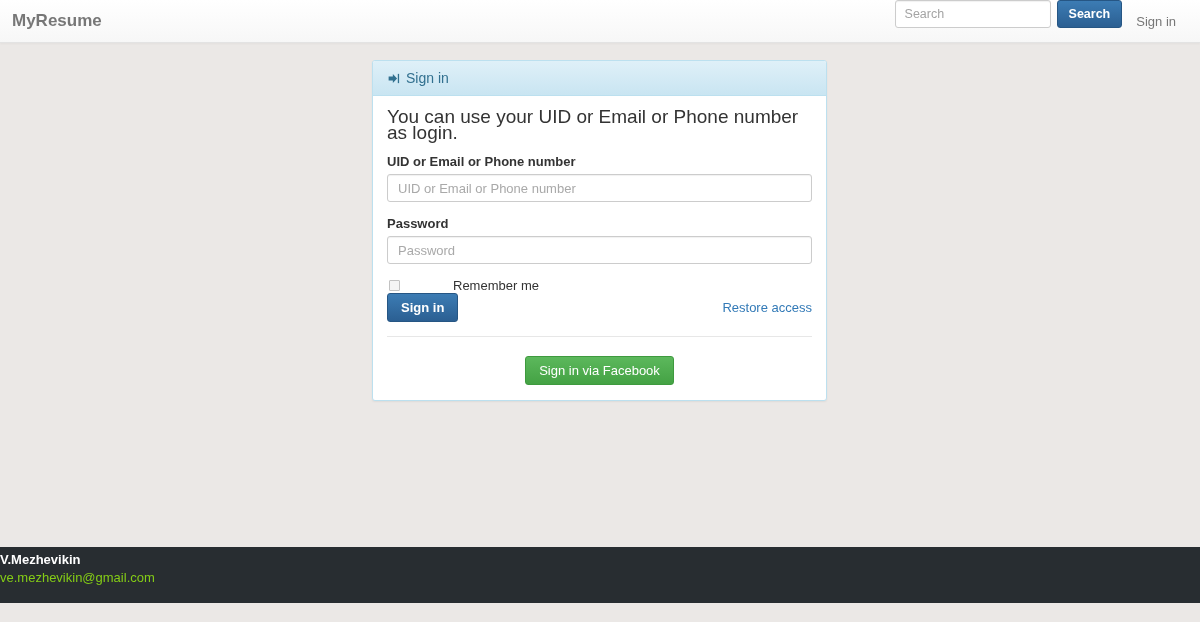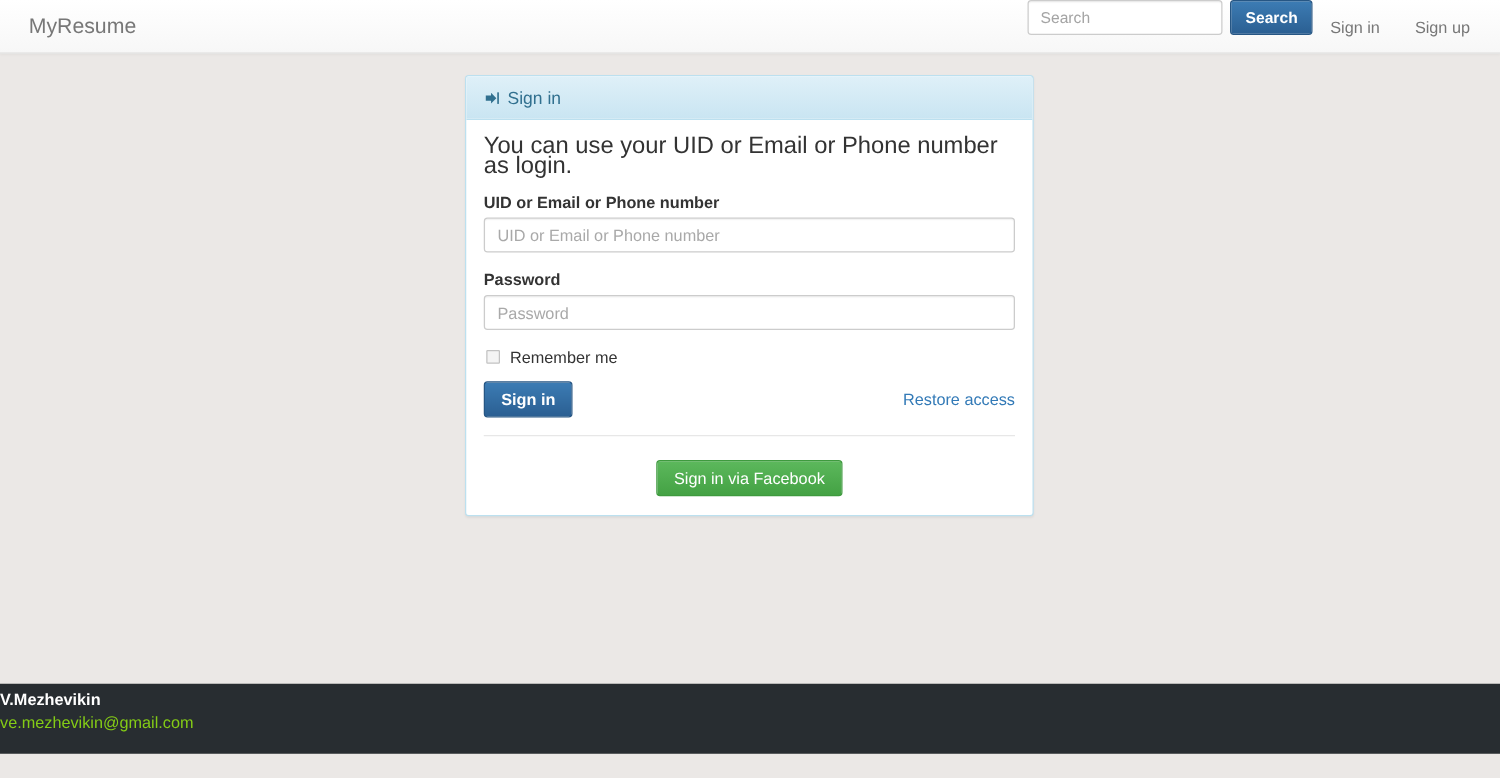--- a/index.html
+++ b/index.html
@@ -24,26 +24,27 @@
     top: 0; left: 0;
     width: 1200px;
     height: 43px;
     background: linear-gradient(to bottom, #ffffff 0%, #f7f7f7 100%);
     border-bottom: 1px solid #e3e3e3;
     box-shadow: 0 1px 2px rgba(0,0,0,0.04);
     display: flex;
     align-items: center;
   }
   .brand {
-    margin-left: 23px;
+    margin-left: 12px;
     font-size: 17px;
     color: #777777;
     line-height: 20px;
     white-space: nowrap;
     text-decoration: none;
+    font-weight: bold;
   }
   .nav-right {
     margin-left: auto;
     display: flex;
     margin-right: 10px;
   }
   .search-input {
     width: 156px;
     height: 28px;
     padding: 4px 9px;
@@ -137,21 +138,21 @@
     border-radius: 3px;
     box-shadow: inset 0 1px 1px rgba(0,0,0,0.06);
     outline: none;
     margin-bottom: 14px;
   }
   .form-control::placeholder { color: #a9a9a9; }
 
   .remember-row {
     display: flex;
     align-items: center;
-    margin-bottom: 12px;
+    gap: 45px;
   }
   .remember-check {
     width: 11px; height: 11px;
     margin: 0 8px 0 2px;
     background: #f4f4f4;
     border: 1px solid #c2c2c2;
     border-radius: 1px;
     flex: 0 0 auto;
     cursor: pointer;
   }
@@ -231,21 +232,20 @@
 </head>
 <body>
 
 <div class="navbar">
   <a class="brand" href="#">MyResume</a>
 
   <div class="nav-right">
     <input class="search-input" type="text" placeholder="Search" style="">
     <button class="search-btn">Search</button>
     <a class="nav-link" href="#">Sign in</a>
-    <a class="nav-link" href="#">Sign up</a>
   </div>
 </div>
 
 <div class="panel">
 
   <div class="panel-heading">
     <span class="signin-arrow-icon">
       <svg viewBox="0 0 16 16" width="13" height="13" xmlns="http://www.w3.org/2000/svg">
         <path fill="#31708f" d="M7.2 2.6 L7.2 5.4 L2 5.4 L2 10.6 L7.2 10.6 L7.2 13.4 L12.4 8 Z"></path>
         <rect fill="#31708f" x="13.3" y="2.3" width="1.6" height="11.4"></rect>

